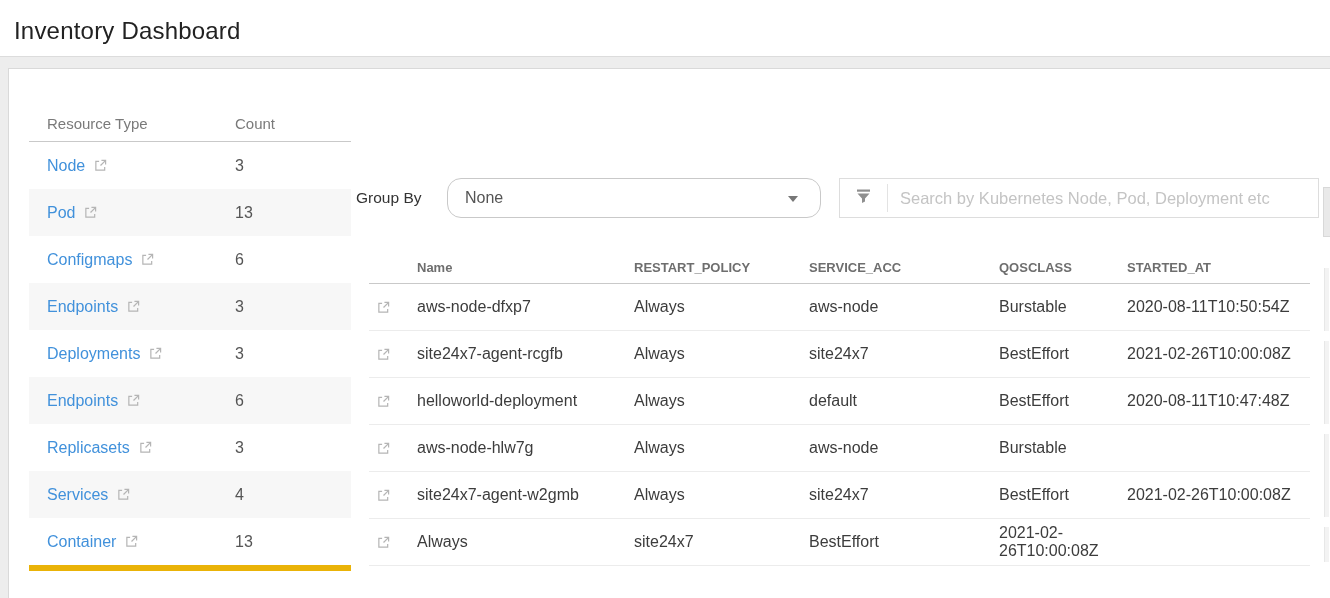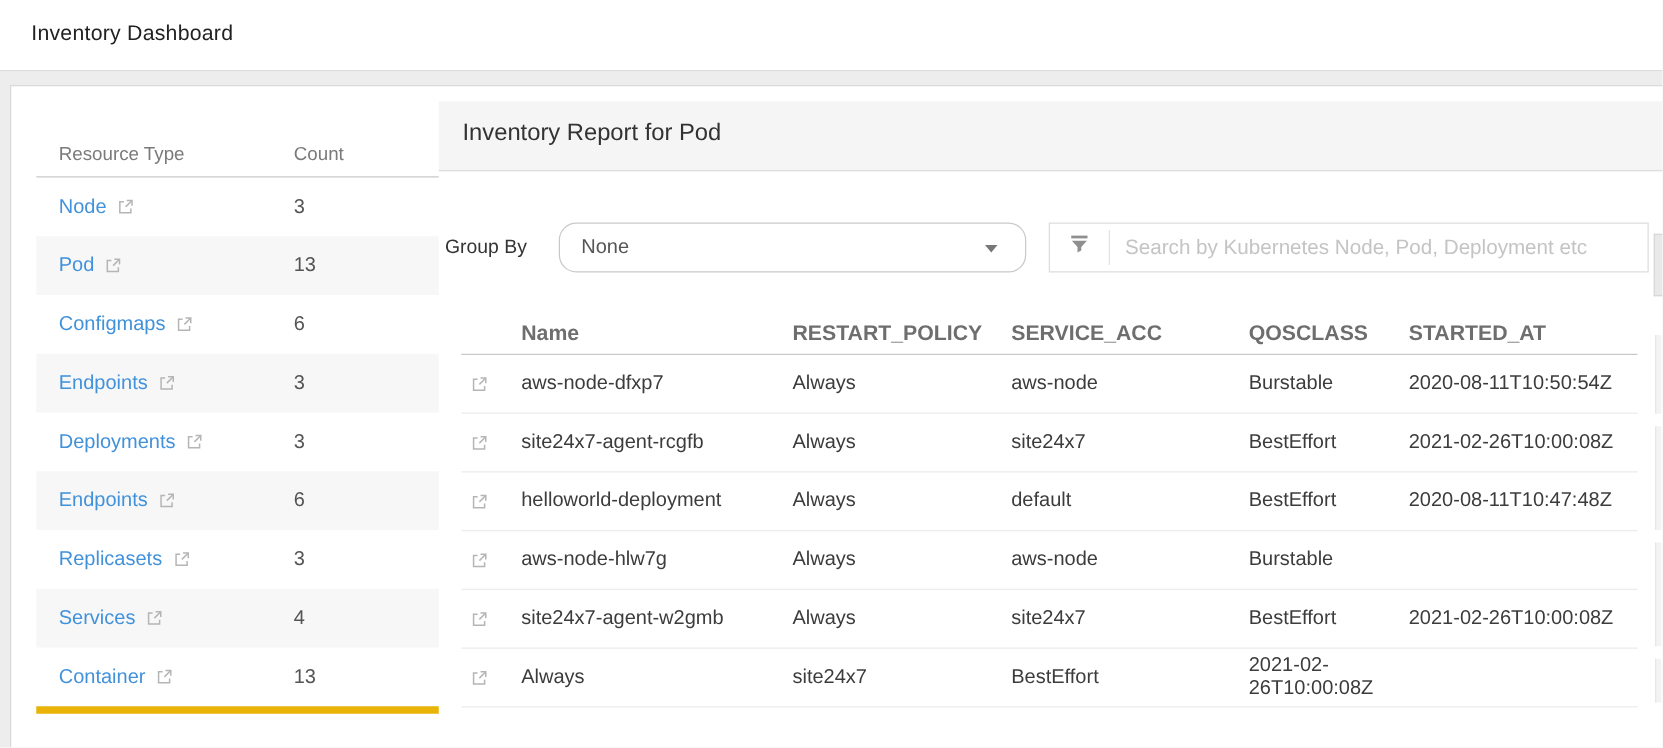--- a/index.html
+++ b/index.html
@@ -7,21 +7,21 @@
   body {
     width:1330px; height:598px; position:relative; overflow:hidden;
     background:#ededed; font-family:"Liberation Sans", sans-serif;
   }
   
   .topbar {
     position:absolute; top:0; left:0; right:0; height:57px;
     background:#ffffff; border-bottom:1px solid #dcdcdc;
   }
   .topbar .title {
-    margin:0; padding:17px 0 0 25px; font-size:17px; font-weight:400;
+    margin:0; padding:17px 0 0 14px; font-size:24px; font-weight:400;
     color:#222; letter-spacing:.2px;
   }
   
   .panel {
     position:absolute; top:68px; left:8px; right:0; bottom:0;
     background:#fff; border:1px solid #d9d9d9; border-right:none; border-bottom:none;
   }
   
   .res-head { position:absolute; top:46px; font-size:15px; color:#7a7a7a; }
   .res-head.type { left:38px;text-align:right; }
@@ -59,21 +59,21 @@
   .search-divider { width:1px; height:28px; background:#e3e3e3; }
   .search-input {
     flex:1; height:100%; border:none; outline:none; padding:0 12px;
     font-size:16.5px; color:#444; font-family:"Liberation Sans", sans-serif; background:transparent;
   }
   .search-input::placeholder { color:#c4c4c4; }
   
   .data-table { position:absolute; left:360px; top:182px; right:20px; }
   .dt-grid { display:grid; grid-template-columns:48px 217px 175px 190px 128px 1fr; align-items:center; }
   .dt-header { height:33px; border-bottom:1px solid #c9c9c9; }
-  .dt-header span { font-size:17px; font-weight:700; color:#6e6e6e; }
+  .dt-header span { font-size:13px; font-weight:700; color:#6e6e6e; }
   .dt-row { height:47px; border-bottom:1px solid #ececec; font-size:16px; color:#3c3c3c; }
   .dt-icon-cell { padding-left:8px; line-height:0; cursor:pointer; }
   
   .edge-btn { position:absolute; right:0; top:118px; width:7px; height:50px; background:#e9e9e9; border:1px solid #d8d8d8; border-right:none; }
   .edge-seg { position:absolute; right:1px; width:5px; background:#f3f3f3; border-left:1px solid #e7e7e7; }
   .edge-seg.s1 { top:199px; height:63px; }
   .edge-seg.s2 { top:272px; height:83px; }
   .edge-seg.s3 { top:365px; height:83px; }
   .edge-seg.s4 { top:458px; height:35px; }
 </style>
@@ -192,23 +192,20 @@
       <svg width="13" height="13" viewBox="0 0 14 14">
         <path d="M5.5 2.5 H2 V12 H11.5 V8.5" fill="none" stroke="#b5b5b5" stroke-width="1.3"></path>
         <path d="M8 1.5 H12.5 V6" fill="none" stroke="#b5b5b5" stroke-width="1.3"></path>
         <path d="M12.3 1.7 L7 7" fill="none" stroke="#b5b5b5" stroke-width="1.3"></path>
       </svg>
     </span>
     <span class="res-count">13</span>
   </div>
 </div>
 
-  <div class="report-header">
-    <div class="rh-title">Inventory Report for Pod</div>
-  </div>
 
   <div class="groupby-label">Group By</div>
   <div class="groupby-select">
     <div class="select-value">None</div>
     <div class="select-caret"></div>
   </div>
   <div class="search-box">
     <div class="filter-btn">
       <span>
         <svg width="17" height="17" viewBox="0 0 17 17">

